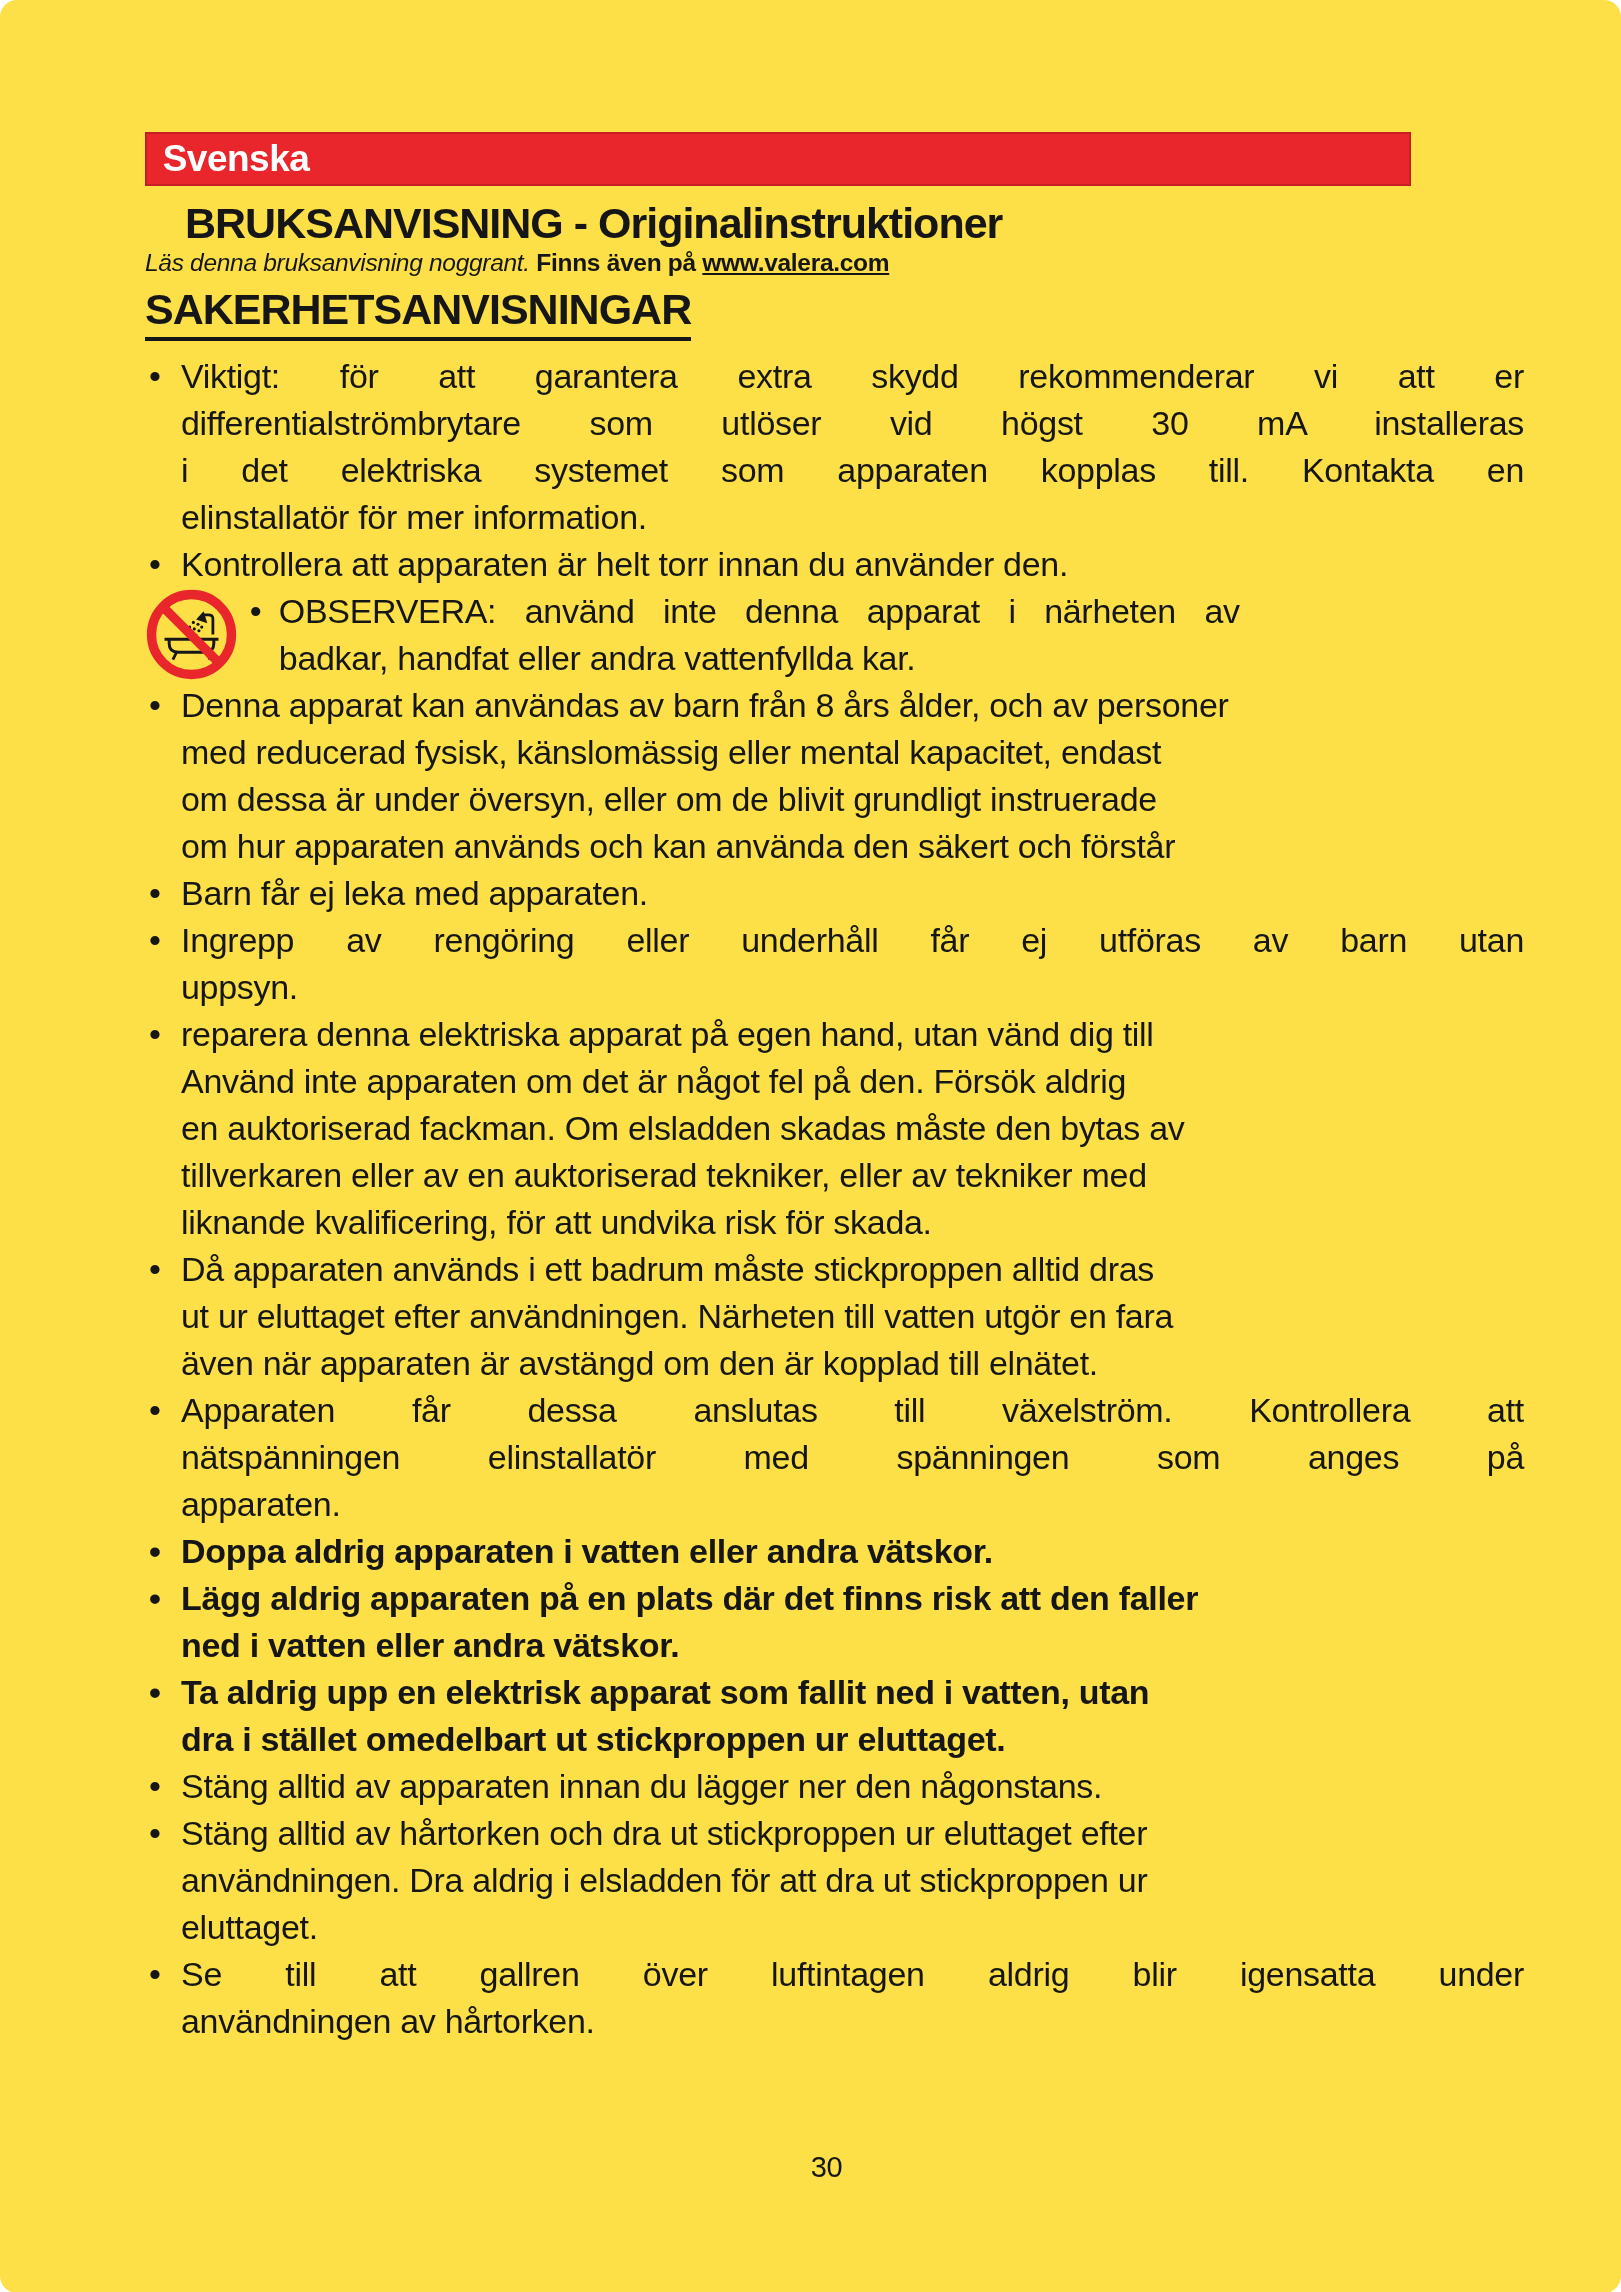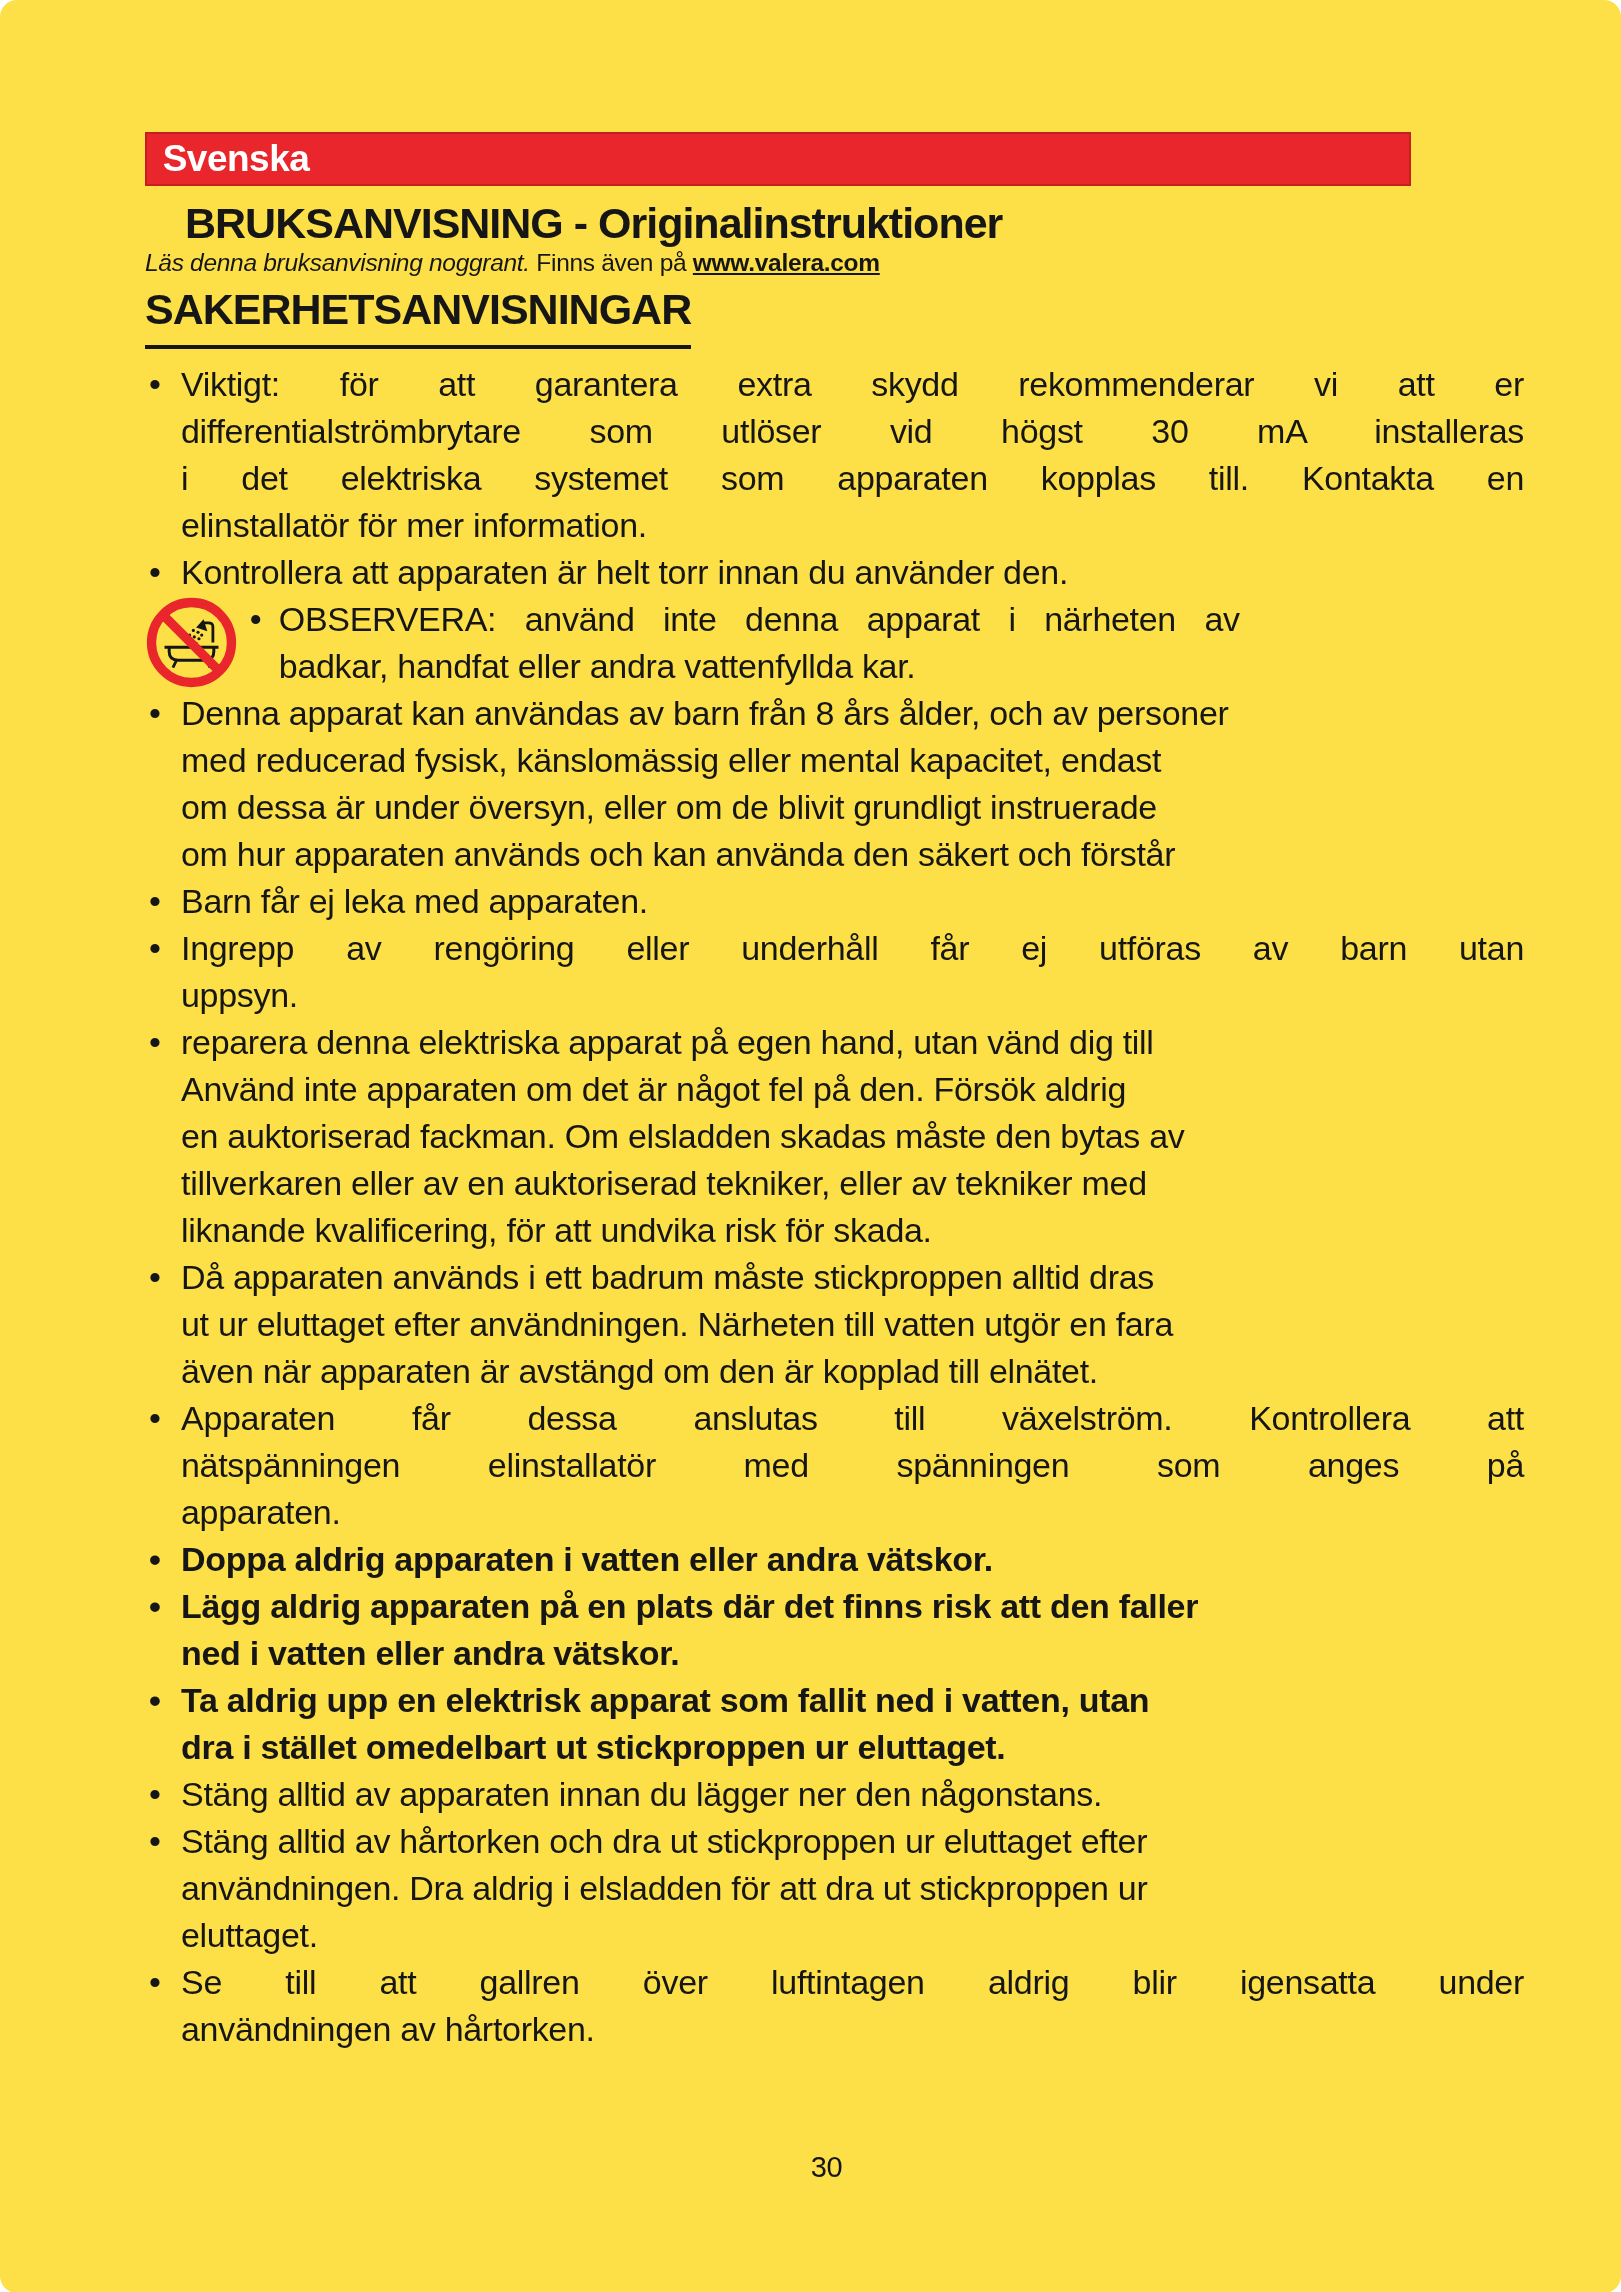--- a/index.html
+++ b/index.html
@@ -43,34 +43,34 @@
     letter-spacing: -1px;
     line-height: 1.1;
     margin-left: 40px;
   }
   .subtitle {
     margin-top: 2px;
     font-size: 24.5px;
     letter-spacing: -0.3px;
   }
   .subtitle .it { font-style: italic; }
-  .subtitle .bd { font-weight: normal; }
+  .subtitle .bd { font-weight: bold; }
   .subtitle .url {
     font-weight: bold;
     color: inherit;
     text-decoration: underline;
   }
   h2.safety-heading {
     margin-top: 9.8px;
     display: inline-block;
     font-size: 43px;
     font-weight: bold;
     letter-spacing: -1px;
     border-bottom: 4.9px solid #161616;
-    padding-bottom: 13px;
+    padding-bottom: 5px;
     line-height: 1.05;
   }
   
   .list {
     margin-top: 11.8px;
     width: 1379px;
     font-size: 34px;
     line-height: 47px;
     letter-spacing: -0.3px;
   }

